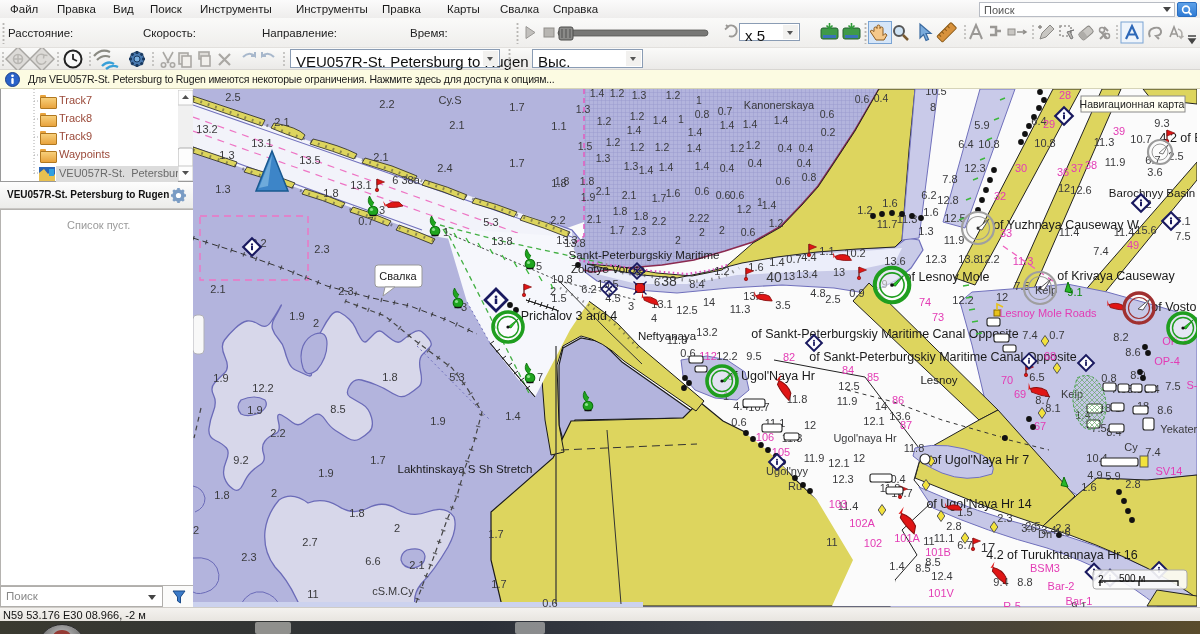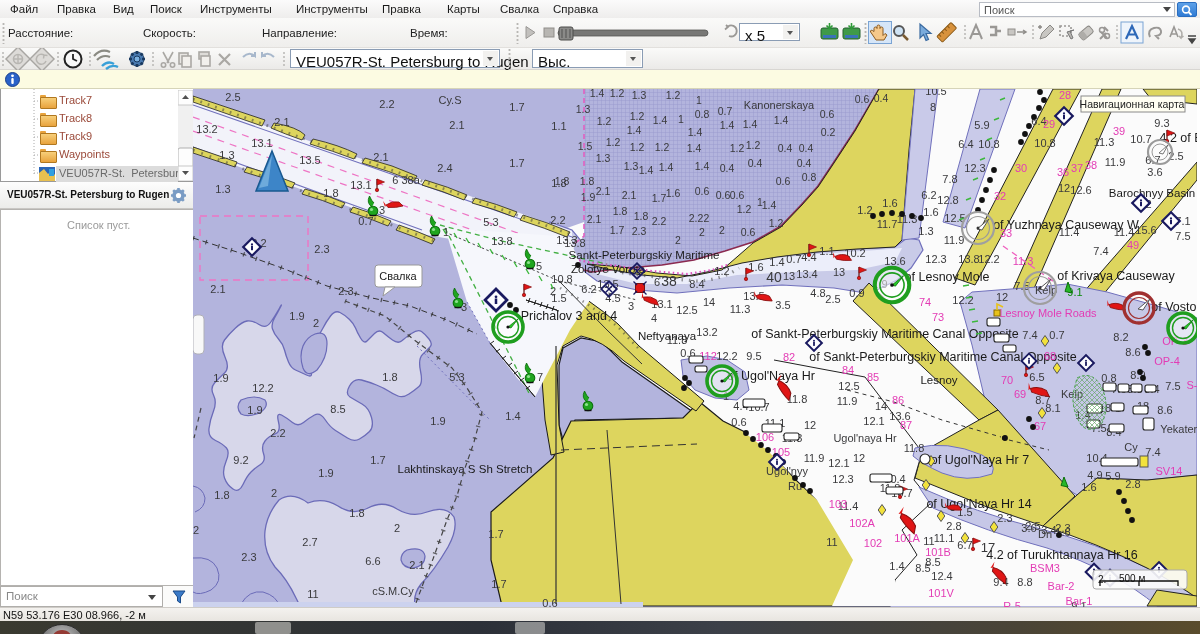--- a/index.html
+++ b/index.html
@@ -252,20 +252,21 @@
         <span class="btn"></span>
       </div>
   </div>
 
   <div id="infobar">
     <svg class="abs" style="left:5px;top:2px" width="15" height="15" viewBox="0 0 15 15">
         <circle cx="7.5" cy="7.5" r="7" fill="#2a62c8" stroke="#1a3f8a"></circle>
         <rect x="6.3" y="6" width="2.4" height="6" rx="1" fill="#fff"></rect>
         <circle cx="7.5" cy="3.8" r="1.4" fill="#fff"></circle>
       </svg>
+    <span class="txt">Для VEU057R-St. Petersburg to Rugen имеются некоторые ограничения. Нажмите здесь для доступа к опциям...</span>
   </div>
 
   <div id="sidebar">
     <div id="tree">
       <svg class="abs" style="left:0;top:0" width="178" height="92" viewBox="0 0 178 92">
         <g stroke="#aaa" stroke-dasharray="1 2" fill="none">
             <path d="M33 0 l0 86 M33 12 l6 0 M33 30 l6 0 M33 48 l6 0 M33 66 l6 0 M33 84 l6 0"></path>
           </g>
       </svg>
       <div class="folder" style="top:6px"></div>

